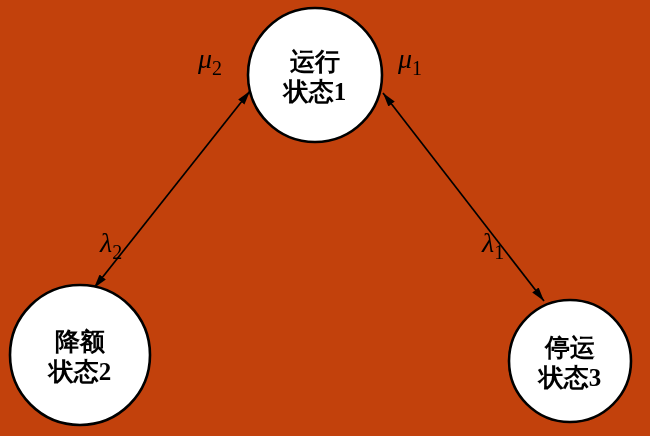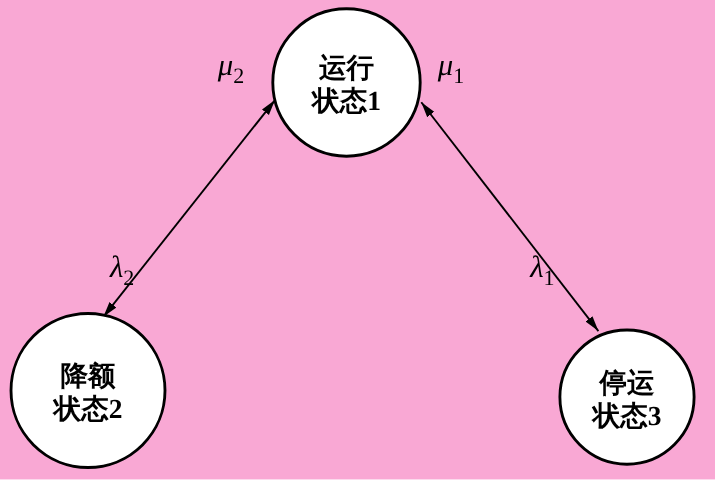--- a/index.html
+++ b/index.html
@@ -4,21 +4,21 @@
 <style>
   html, body {
     margin: 0;
     padding: 0;
     background: #ffffff;
   }
   .diagram-wrap {
     position: relative;
     width: 650px;
     height: 436px;
-    background: #f9a8d4;
+    background: #c2410c;
     overflow: hidden;
   }
   svg {
     display: block;
   }
   .state-circle {
     fill: #ffffff;
     stroke: #000000;
     stroke-width: 2.6;
   }

